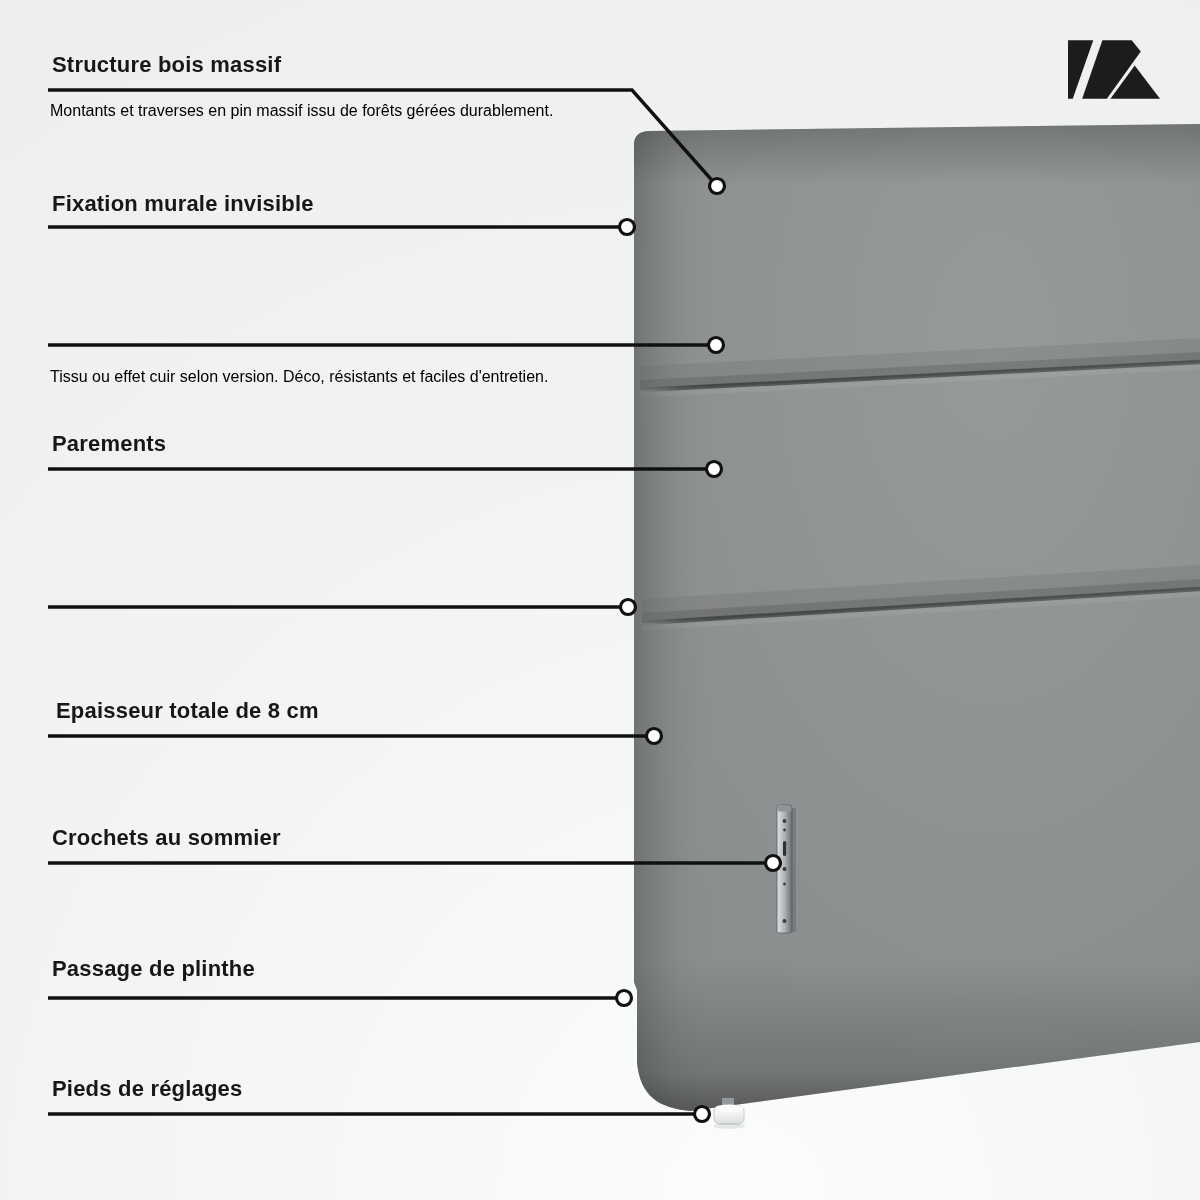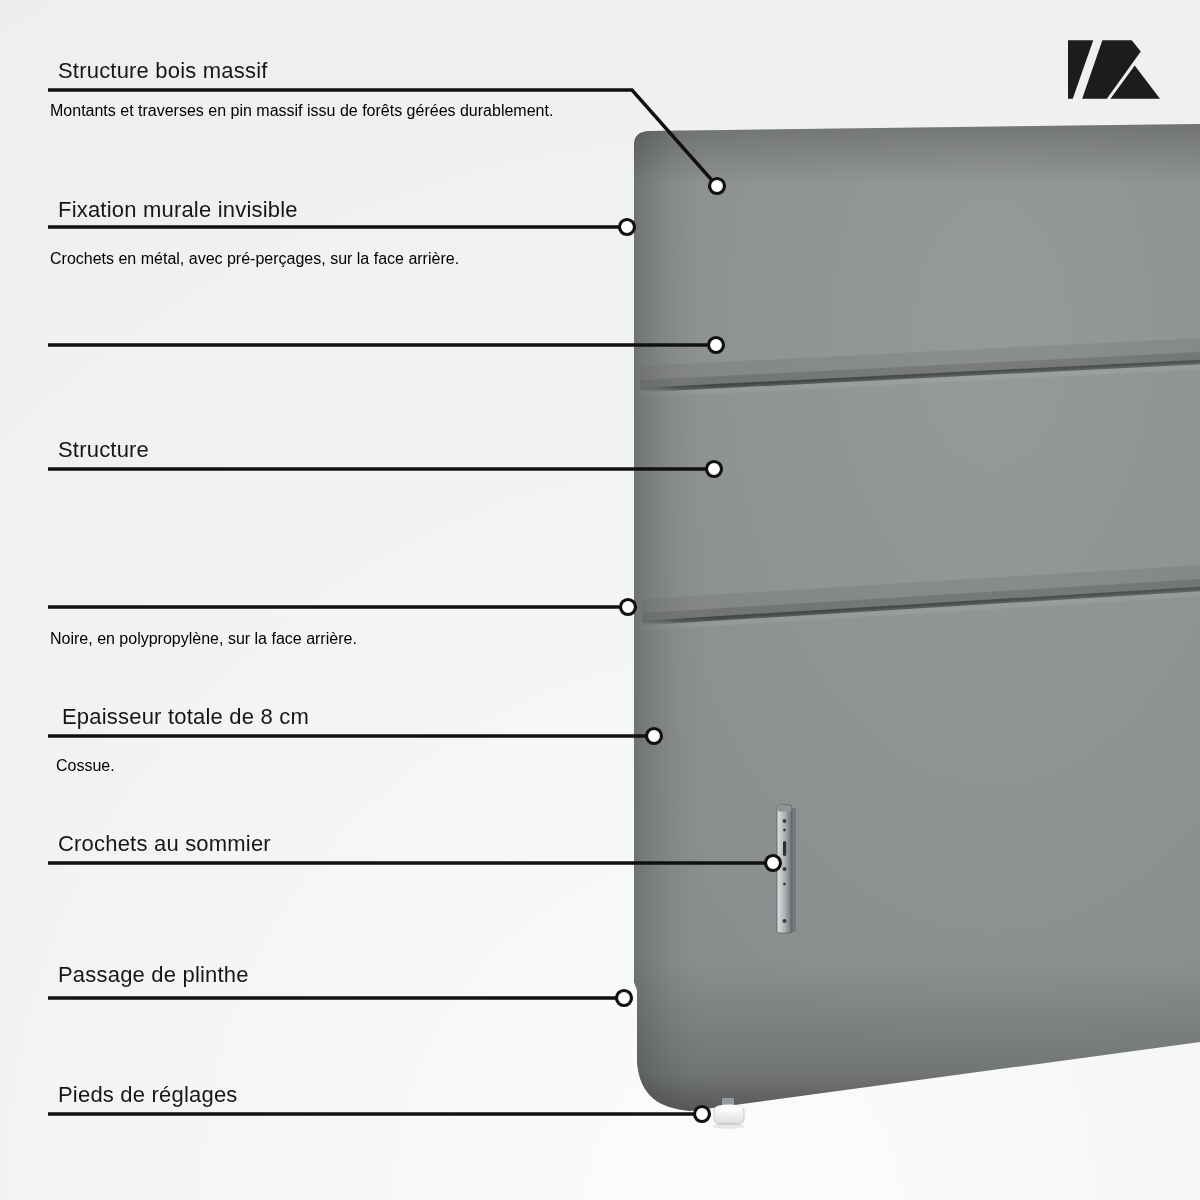--- a/index.html
+++ b/index.html
@@ -6,21 +6,21 @@
   body{
     width:1200px;height:1200px;overflow:hidden;
     font-family:"Liberation Sans", sans-serif;
     background:radial-gradient(circle at 62% 100%, #fbfcfc 0%, #f2f3f3 52%, #edeeee 100%);
     position:relative;
   }
   .stage{position:absolute;inset:0;width:1200px;height:1200px;}
   svg.layer{position:absolute;left:0;top:0;}
   .section{position:absolute;left:52px;width:580px;}
   .section h2{
-    margin:6px;font-size:22px;font-weight:400;color:#171717;
+    margin:0;font-size:22px;font-weight:700;color:#171717;
     letter-spacing:.2px;line-height:1.1;white-space:nowrap;
   }
   
   .bodytext{position:absolute;left:50px;width:600px;}
   .logo{position:absolute;left:1068px;top:40px;width:92px;height:59px;}
 </style>
 </head>
 <body>
 
 <div class="stage">
@@ -140,33 +140,32 @@
 
   <div class="section" style="top:53px">
     <h2>Structure bois massif</h2>
     </div>
   <p class="bodytext" style="top:86px">Montants et traverses en pin massif
 issu de forêts gérées durablement.</p>
 
   <div class="section" style="top:192px">
     <h2>Fixation murale invisible</h2>
     </div>
-  <p class="bodytext" style="top:234px">Crochets en métal,  avec pré-perçages, sur la face arrière.</p>
 
+  <p class="bodytext" style="top:352px">Tissu ou effet cuir selon version.
+Déco, résistants et faciles d'entretien.</p>
 
   <div class="section" style="top:432px">
-    <h2>Structure</h2>
+    <h2>Parements</h2>
     </div>
 
-  <p class="bodytext" style="top:614px">Noire, en polypropylène, sur la face arrière.</p>
 
   <div class="section" style="top:699px;left:56px">
     <h2>Epaisseur totale de 8 cm</h2>
     </div>
-  <p class="bodytext" style="top:741px;left:56px">Cossue.</p>
 
   <div class="section" style="top:826px">
     <h2>Crochets au sommier</h2>
     </div>
 
   <div class="section" style="top:957px">
     <h2>Passage de plinthe</h2>
     </div>
 
   <div class="section" style="top:1077px">

